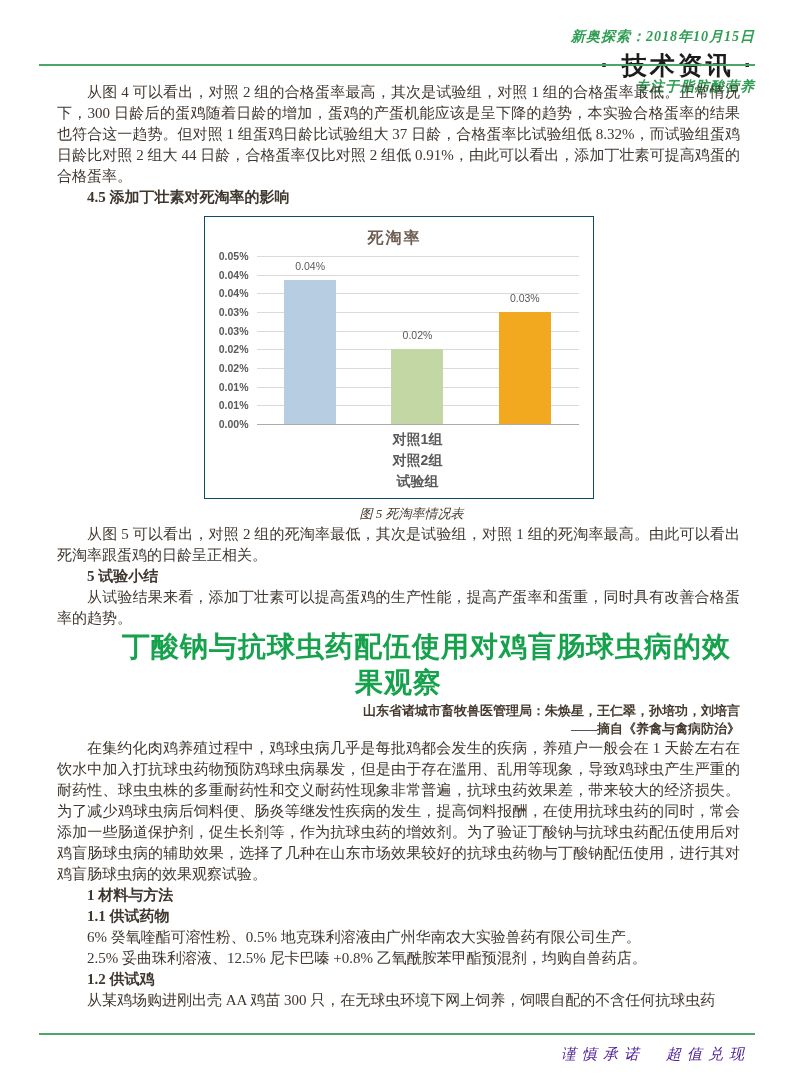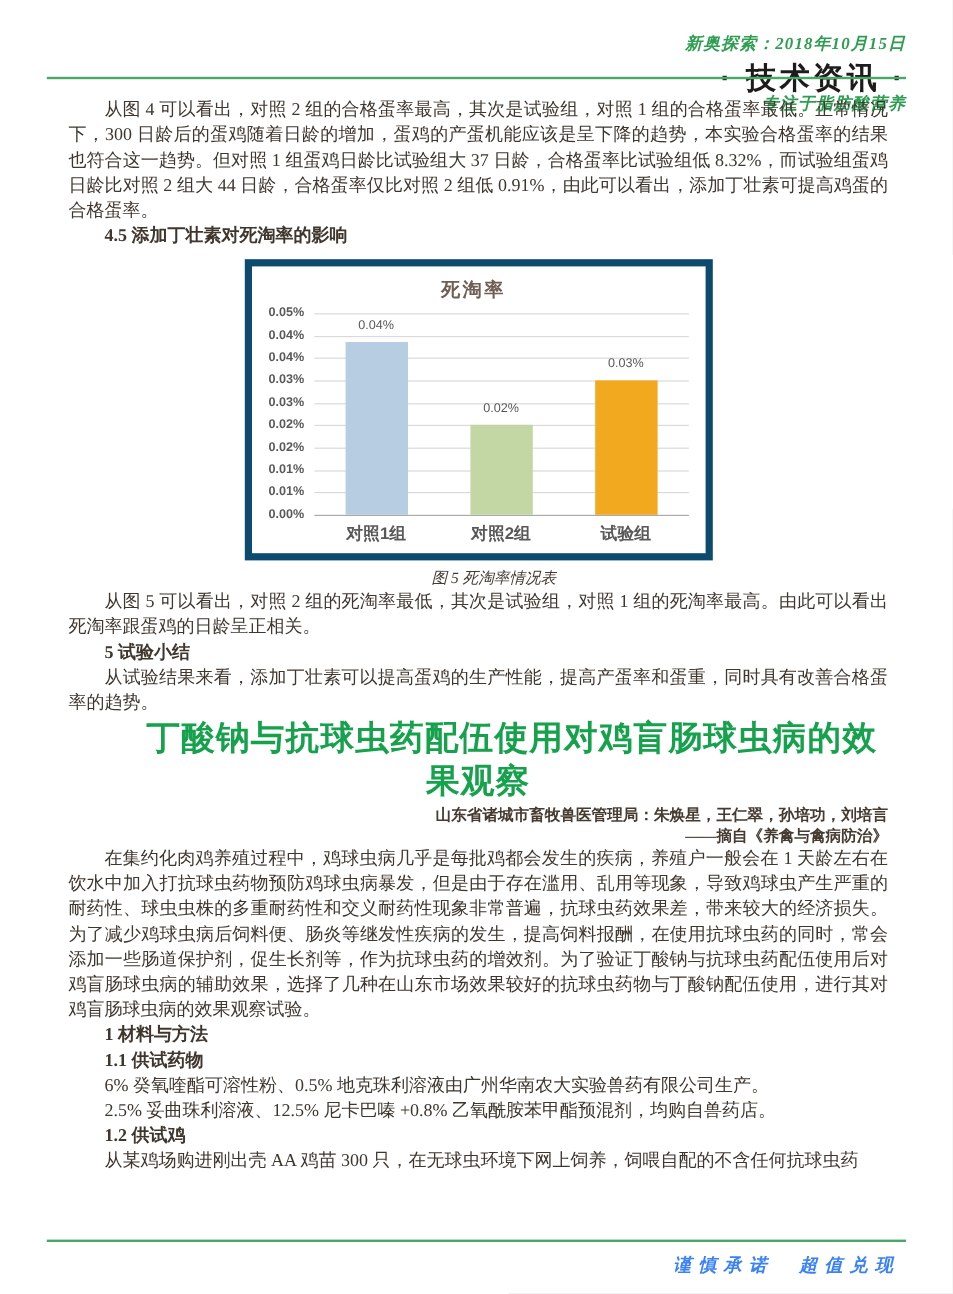--- a/index.html
+++ b/index.html
@@ -18,50 +18,50 @@
     font-size:25px; color:#1d1c1a; letter-spacing:3px; line-height:1; white-space:nowrap;}
   .rule{position:absolute; left:39px; right:39px; height:2px; background:#4aa768;}
   .rule-top{top:64px;}
   .rule-bottom{bottom:43px;}
   
   .content{position:absolute; top:82px; left:57px; right:54px;
     font-size:15px; line-height:21px; text-align:justify;}
   .content p{margin:0; text-indent:2em;}
   .h-bold{margin:0; font-weight:bold; text-indent:0; text-align:left;}
   
-  .chart{width:390px; margin:8px auto 4px; border:6px solid #0c4a6e;
+  .chart{width:390px; margin:8px auto 4px; border:1px solid #0c4a6e;
     background:#fff; padding:8px 14px 6px 6px; box-sizing:border-box;
     font-family:"Liberation Sans", sans-serif; text-align:left;}
   .chart-title{text-align:center; font-weight:bold; font-size:16px;
     color:#6f5e54; letter-spacing:2px; margin:2px 0 8px;}
   .chart-body{display:flex; height:168px;}
   .y-axis{width:46px; position:relative;}
   .ytick{position:absolute; right:8px; transform:translateY(-50%);
     font-size:10.5px; font-weight:bold; color:#595959; white-space:nowrap;}
   .plot{flex:1; position:relative;}
   .gridline{position:absolute; left:0; right:0; height:1px; background:#dadada;}
   .gridline.axisline{background:#ababab;}
   .bars{position:absolute; left:0; right:0; top:0; bottom:0; display:flex; z-index:1;}
   .bargrp{flex:1; display:flex; flex-direction:column; align-items:center; justify-content:flex-end;}
   .barlabel{font-size:10.5px; color:#595959; margin-bottom:3px;}
   .bar{width:52px;}
-  .x-axis{display:flex; margin-left:46px; padding-top:5px;}
+  .x-axis{display:flex; margin-left:46px; padding-top:5px;flex-direction:column;}
   .xlabel{flex:1; text-align:center; font-weight:bold; font-size:14px; color:#595959;}
   .fig-caption{text-align:center; text-indent:0; font-style:italic;
     font-size:13px; margin:4px 0 10px; color:#473c31;}
   
   .art2-title{margin:24px 0 12px; text-align:center; text-indent:0;
     font-family:"Liberation Sans", sans-serif; font-weight:900;
     font-size:28px; line-height:1.3; color:#16a24c; letter-spacing:1px;}
   .byline{text-align:right; text-indent:0; font-size:13px; font-weight:bold;
     line-height:18px; color:#463b30;}
   .intro{margin-top:12px;}
   
   .slogan{position:absolute; bottom:14px; right:44px; font-style:italic;
-    font-weight:bold; font-size:15px; letter-spacing:6px; color:#3b82f6;}
+    font-weight:normal; font-size:15px; letter-spacing:6px; color:#4c1d95;}
 </style>
 </head>
 <body>
 
 <div class="page">
 
   <div class="header">
     <span class="hdr-script">新奥探索：2018年10月15日</span>
     <span class="hdr-center">· 技术资讯 ·</span>
     <span class="hdr-script">专注于脂肪酸营养</span>

